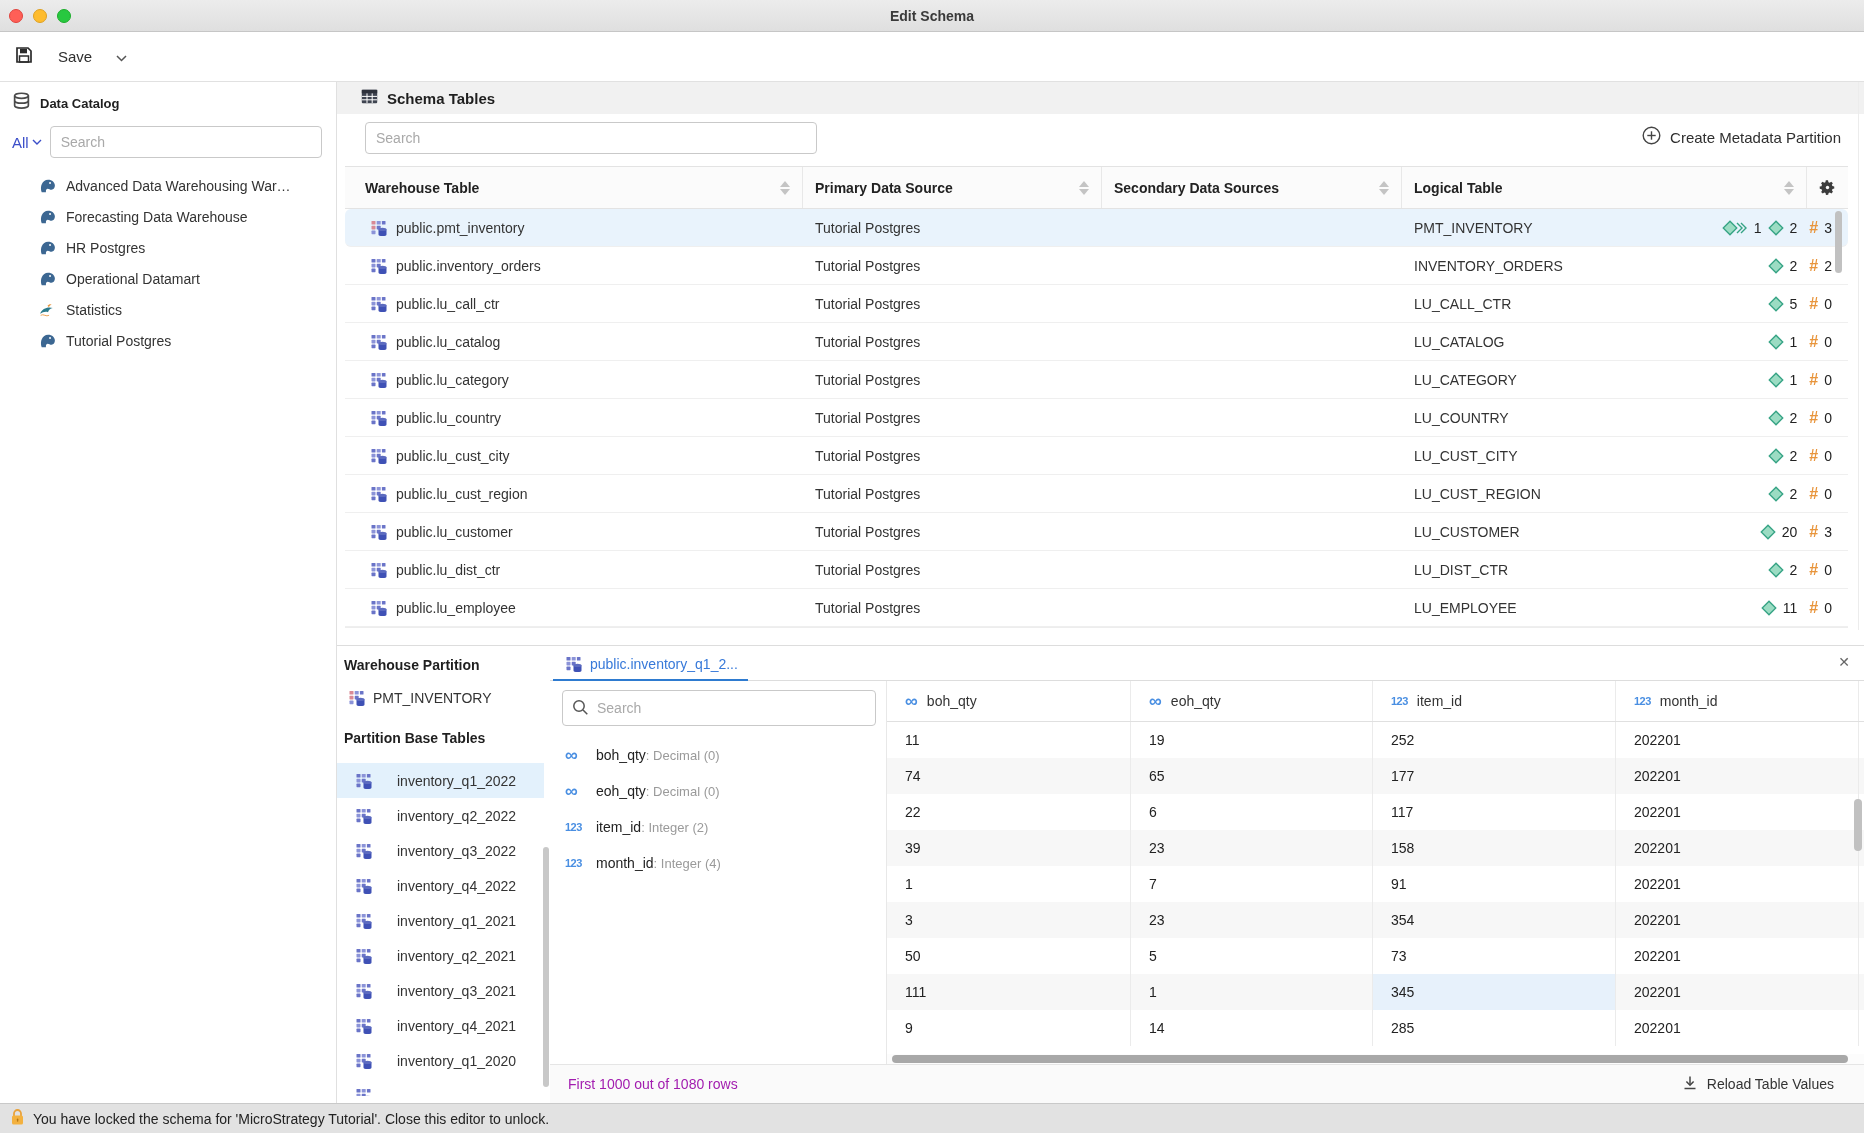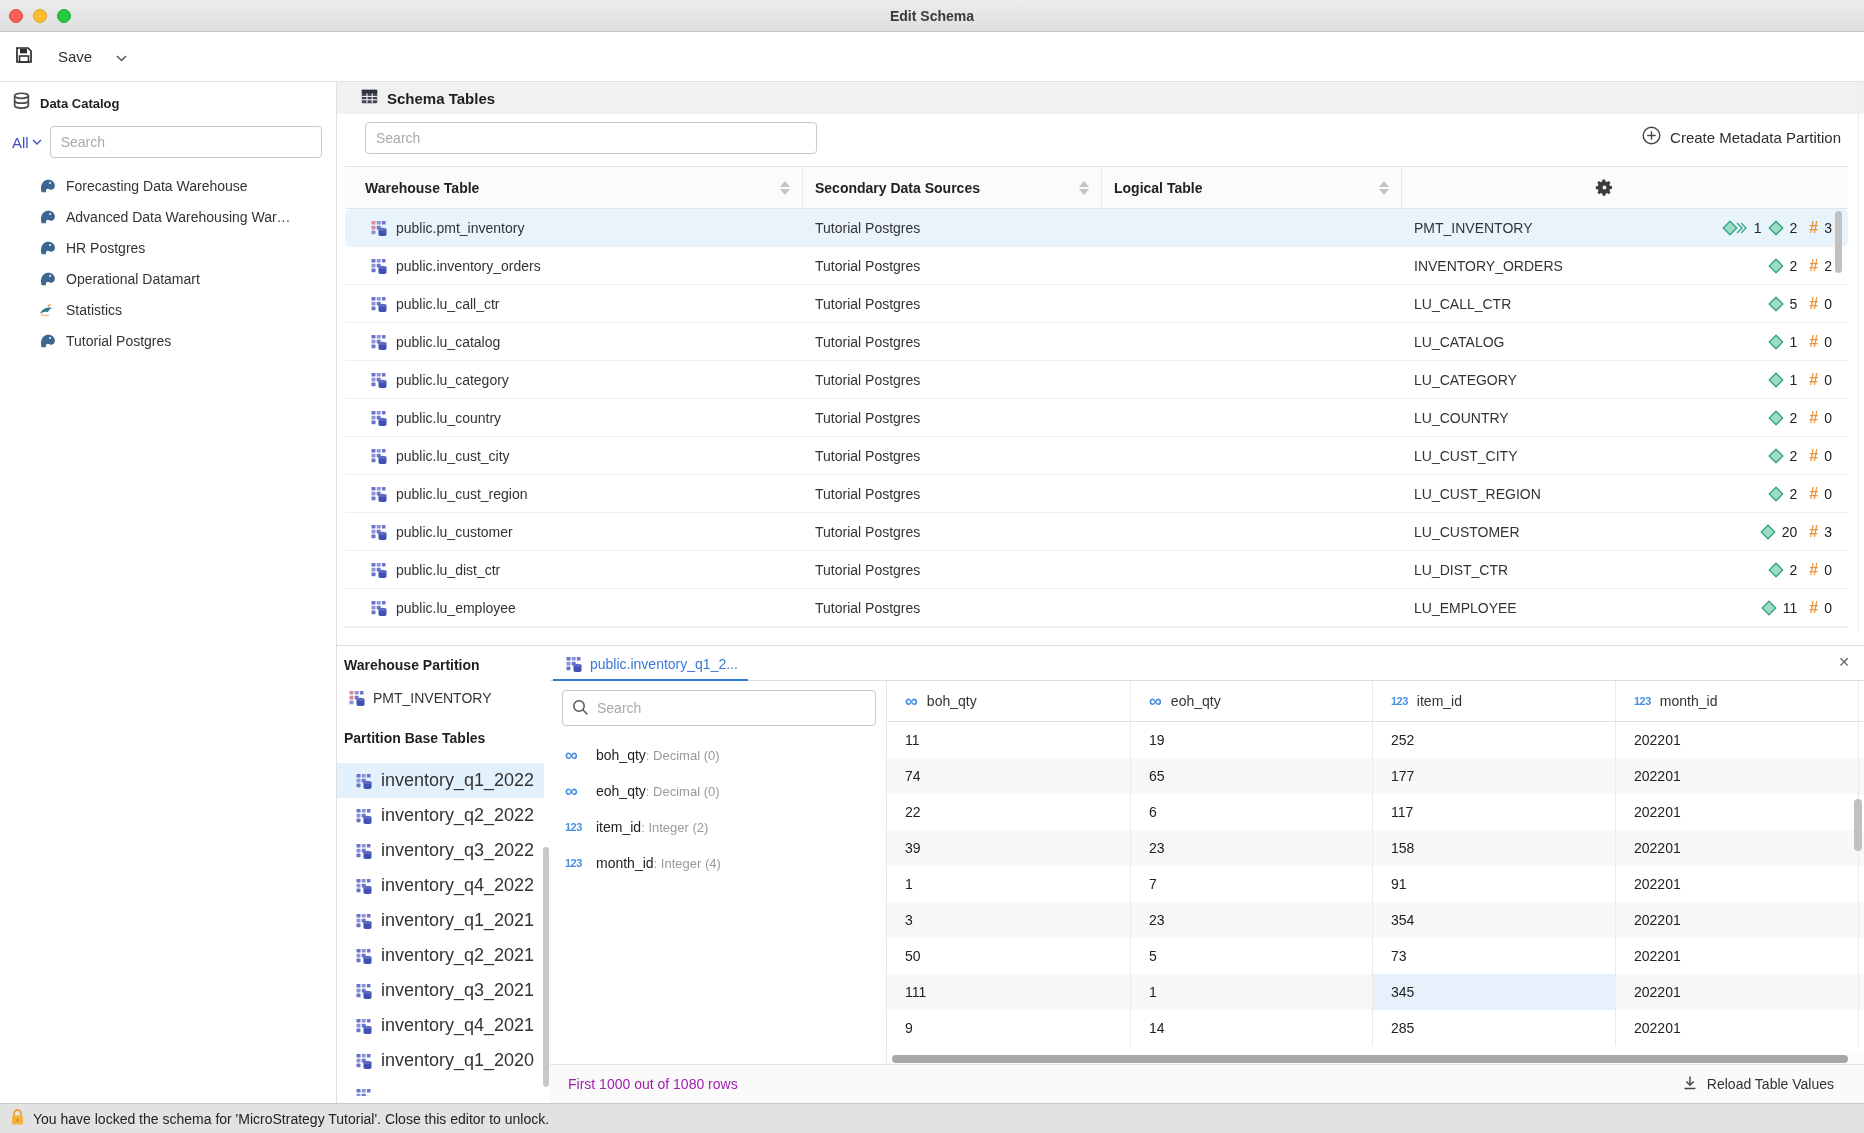--- a/index.html
+++ b/index.html
@@ -69,22 +69,22 @@
 
   
   .bottom-divider { position:absolute; left:0; top:563px; width:1527px; height:1px; background:#ddd; }
 
   .wp-panel { position:absolute; left:0; top:564px; width:213px; height:457px; background:#fff; overflow:hidden; }
   .wp-heading { font-size:14px; font-weight:bold; color:#1f1f1f; padding-left:7px; }
   .wp-h1 { position:absolute; top:11px; }
   .wp-item { position:absolute; top:36px; left:0; display:flex; align-items:center; gap:8px; padding-left:11px; height:32px; font-size:14px; color:#333; cursor:pointer; }
   .wp-h2 { position:absolute; top:84px; }
   .wp-list { position:absolute; left:0; top:117px; width:213px; height:333px; overflow:hidden; }
-  .pb-item { height:35px; display:flex; align-items:center; gap:9px; padding-left:18px;
-    font-size:18px; color:#333; margin-right:6px; cursor:pointer; }
+  .pb-item { height:35px; display:flex; align-items:center; gap:25px; padding-left:18px;
+    font-size:14px; color:#333; margin-right:6px; cursor:pointer; }
   .pb-item.selected { background:#e3f1fc; }
   .wp-thumb { position:absolute; right:1px; top:201px; width:6px; height:240px; border-radius:3px; background:#c8c8c8; }
 
   
   .tabstrip { position:absolute; left:213px; top:564px; width:1314px; height:35px; background:#fff;
     border-bottom:1px solid #ddd; }
   .tab { position:absolute; left:3px; top:0; height:35px; display:flex; align-items:center; gap:8px;
     padding:0 12px; cursor:pointer; }
   .tab-label { font-size:14px; color:#3779d9; }
   .tab-underline { position:absolute; left:3px; top:33px; width:195px; height:2px; background:#2e7bd0; }
@@ -212,27 +212,27 @@
           <path d="M1 1 l4 4 4-4" fill="none" stroke="#3b4ec9" stroke-width="1.4"></path>
         </svg>
     </span>
     <input class="sb-search" placeholder="Search" style="">
   </div>
   <div class="sb-list">
     <div class="sb-item">
       <svg width="19" height="17" viewBox="0 0 18 16">
           <use href="#i-elephant"></use>
         </svg>
-      <span>Forecasting Data Warehouse</span>
+      <span>Advanced Data Warehousing War…</span>
     </div>
     <div class="sb-item">
       <svg width="19" height="17" viewBox="0 0 18 16">
           <use href="#i-elephant"></use>
         </svg>
-      <span>Advanced Data Warehousing War…</span>
+      <span>Forecasting Data Warehouse</span>
     </div>
     <div class="sb-item">
       <svg width="19" height="17" viewBox="0 0 18 16">
           <use href="#i-elephant"></use>
         </svg>
       <span>HR Postgres</span>
     </div>
     <div class="sb-item">
       <svg width="19" height="17" viewBox="0 0 18 16">
           <use href="#i-elephant"></use>
@@ -286,20 +286,27 @@
   <div class="stable">
     <div class="st-head">
       <div class="hcell first">
         <span>Warehouse Table</span>
         <span class="sort">
             <span class="up"></span>
             <span class="dn"></span>
           </span>
       </div>
       <div class="hcell">
+        <span>Primary Data Source</span>
+        <span class="sort">
+            <span class="up"></span>
+            <span class="dn"></span>
+          </span>
+      </div>
+      <div class="hcell">
         <span>Secondary Data Sources</span>
         <span class="sort">
             <span class="up"></span>
             <span class="dn"></span>
           </span>
       </div>
       <div class="hcell">
         <span>Logical Table</span>
         <span class="sort">
             <span class="up"></span>

